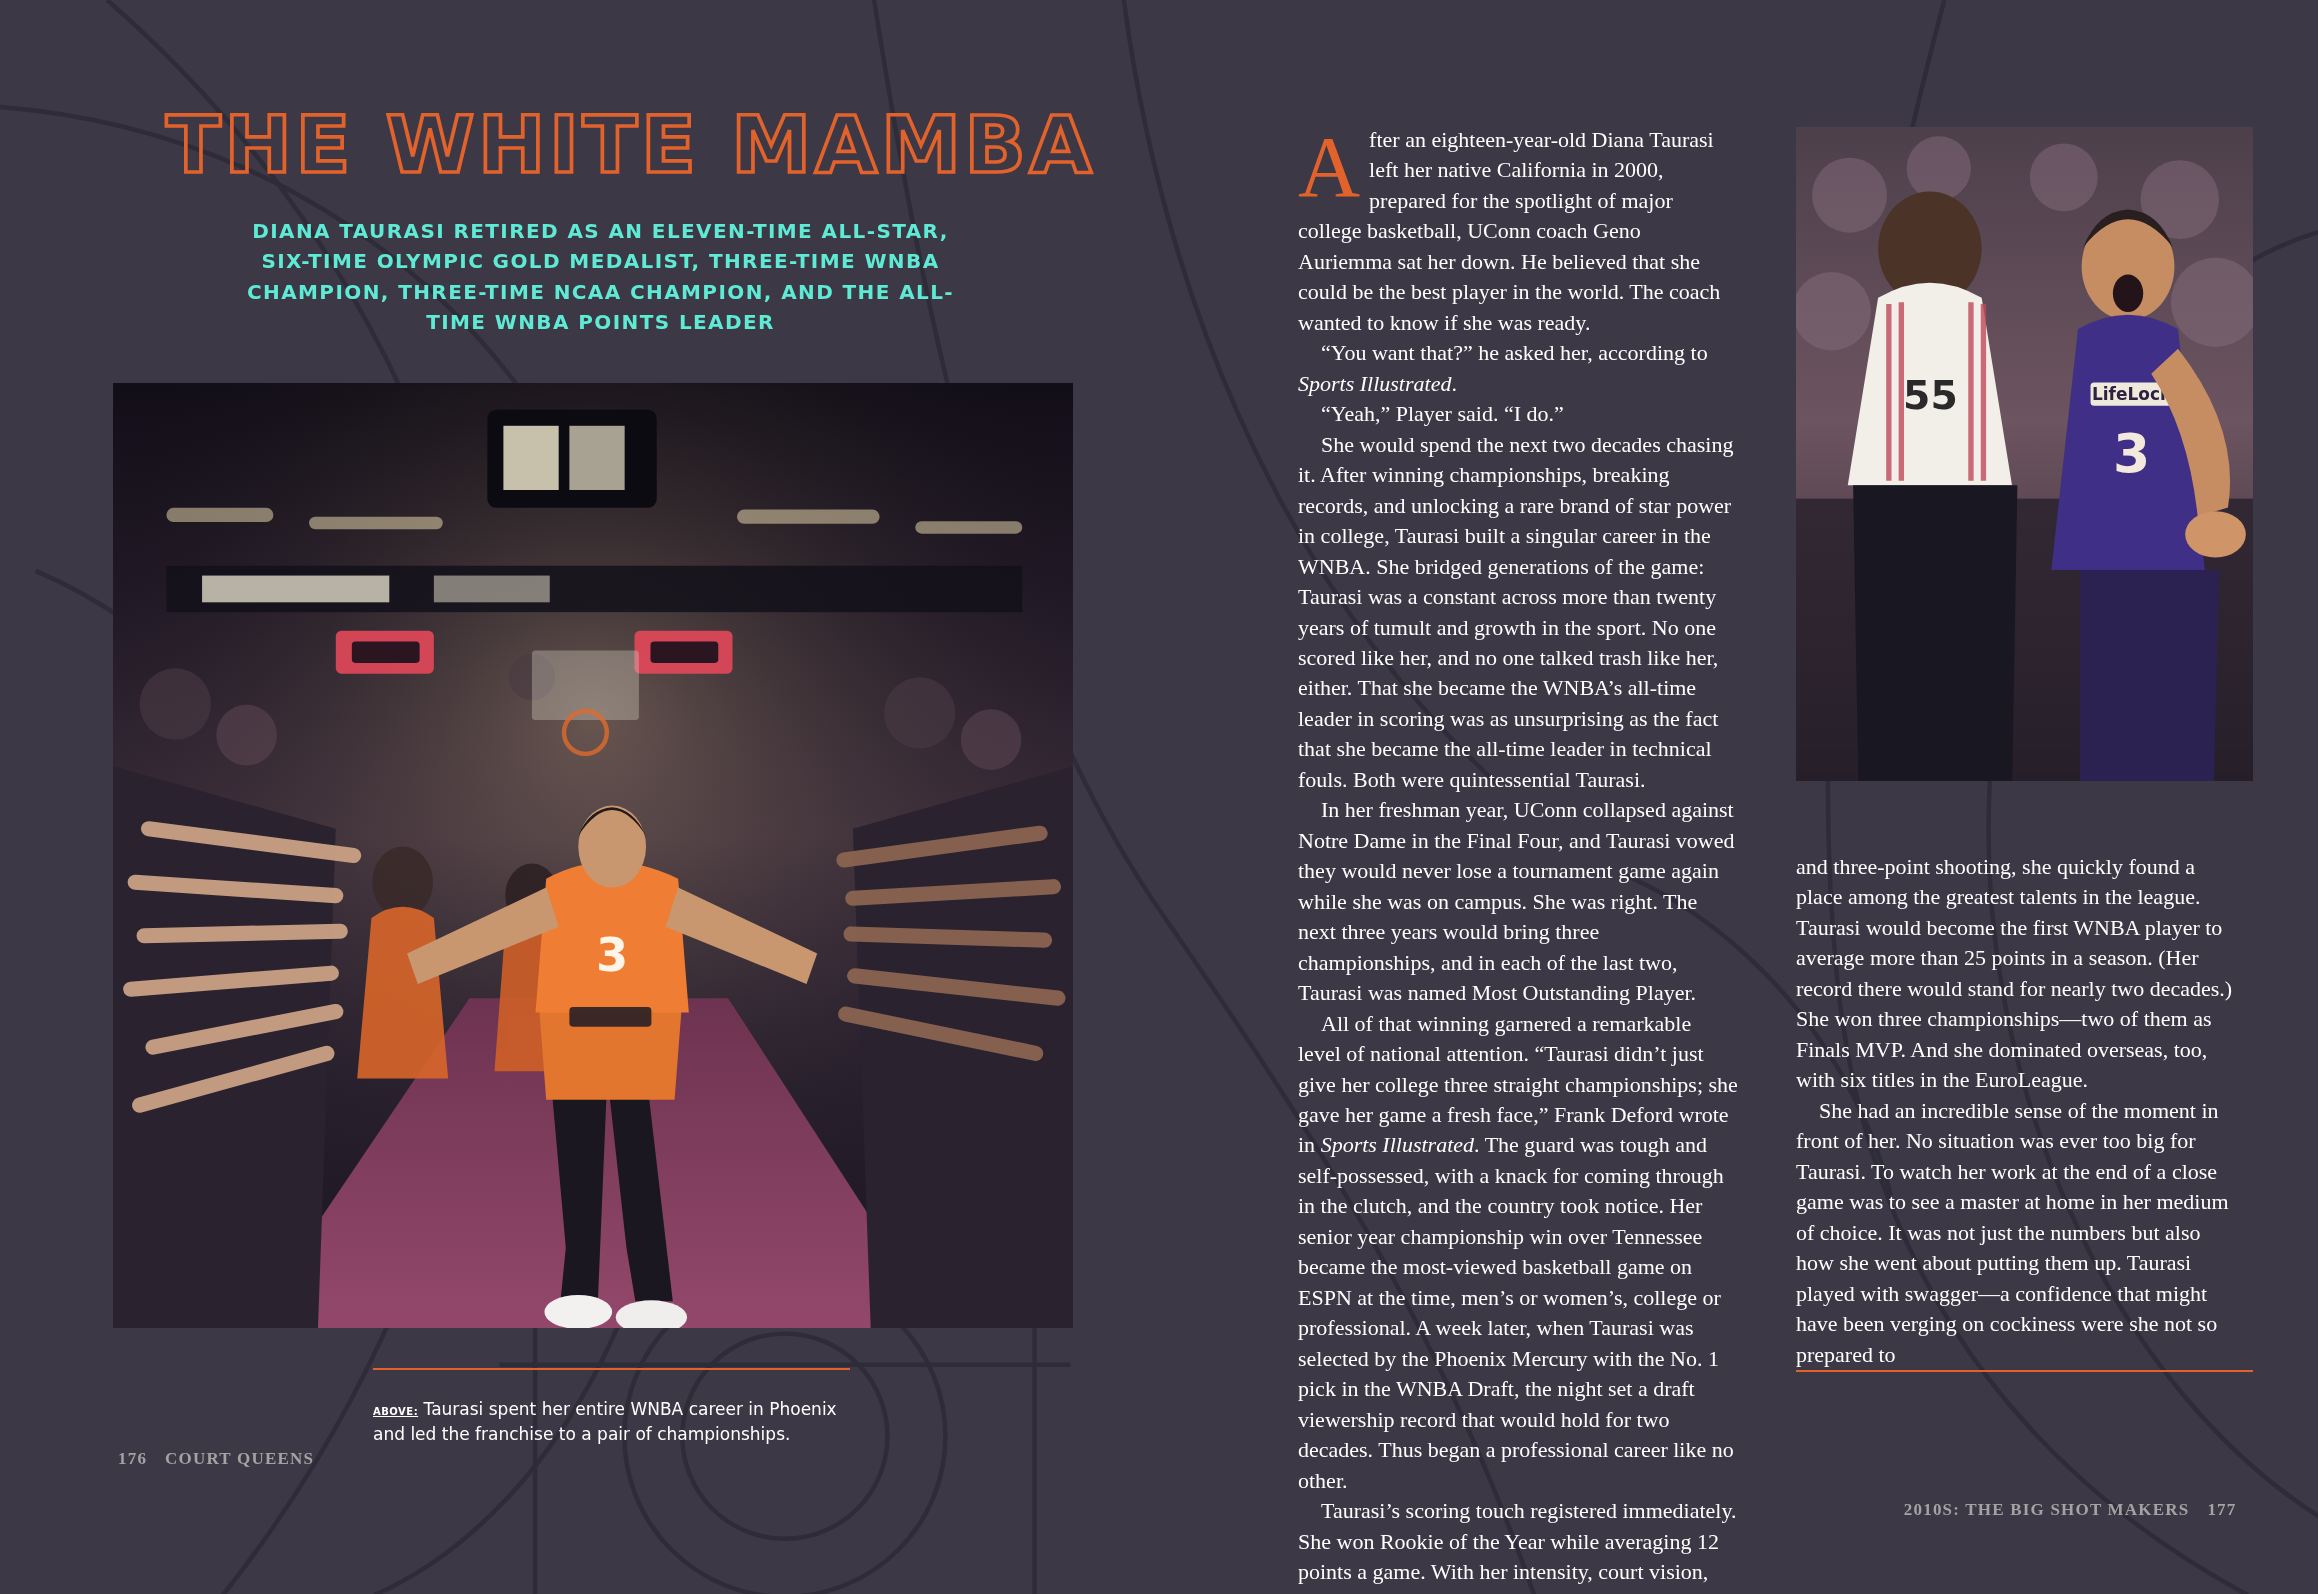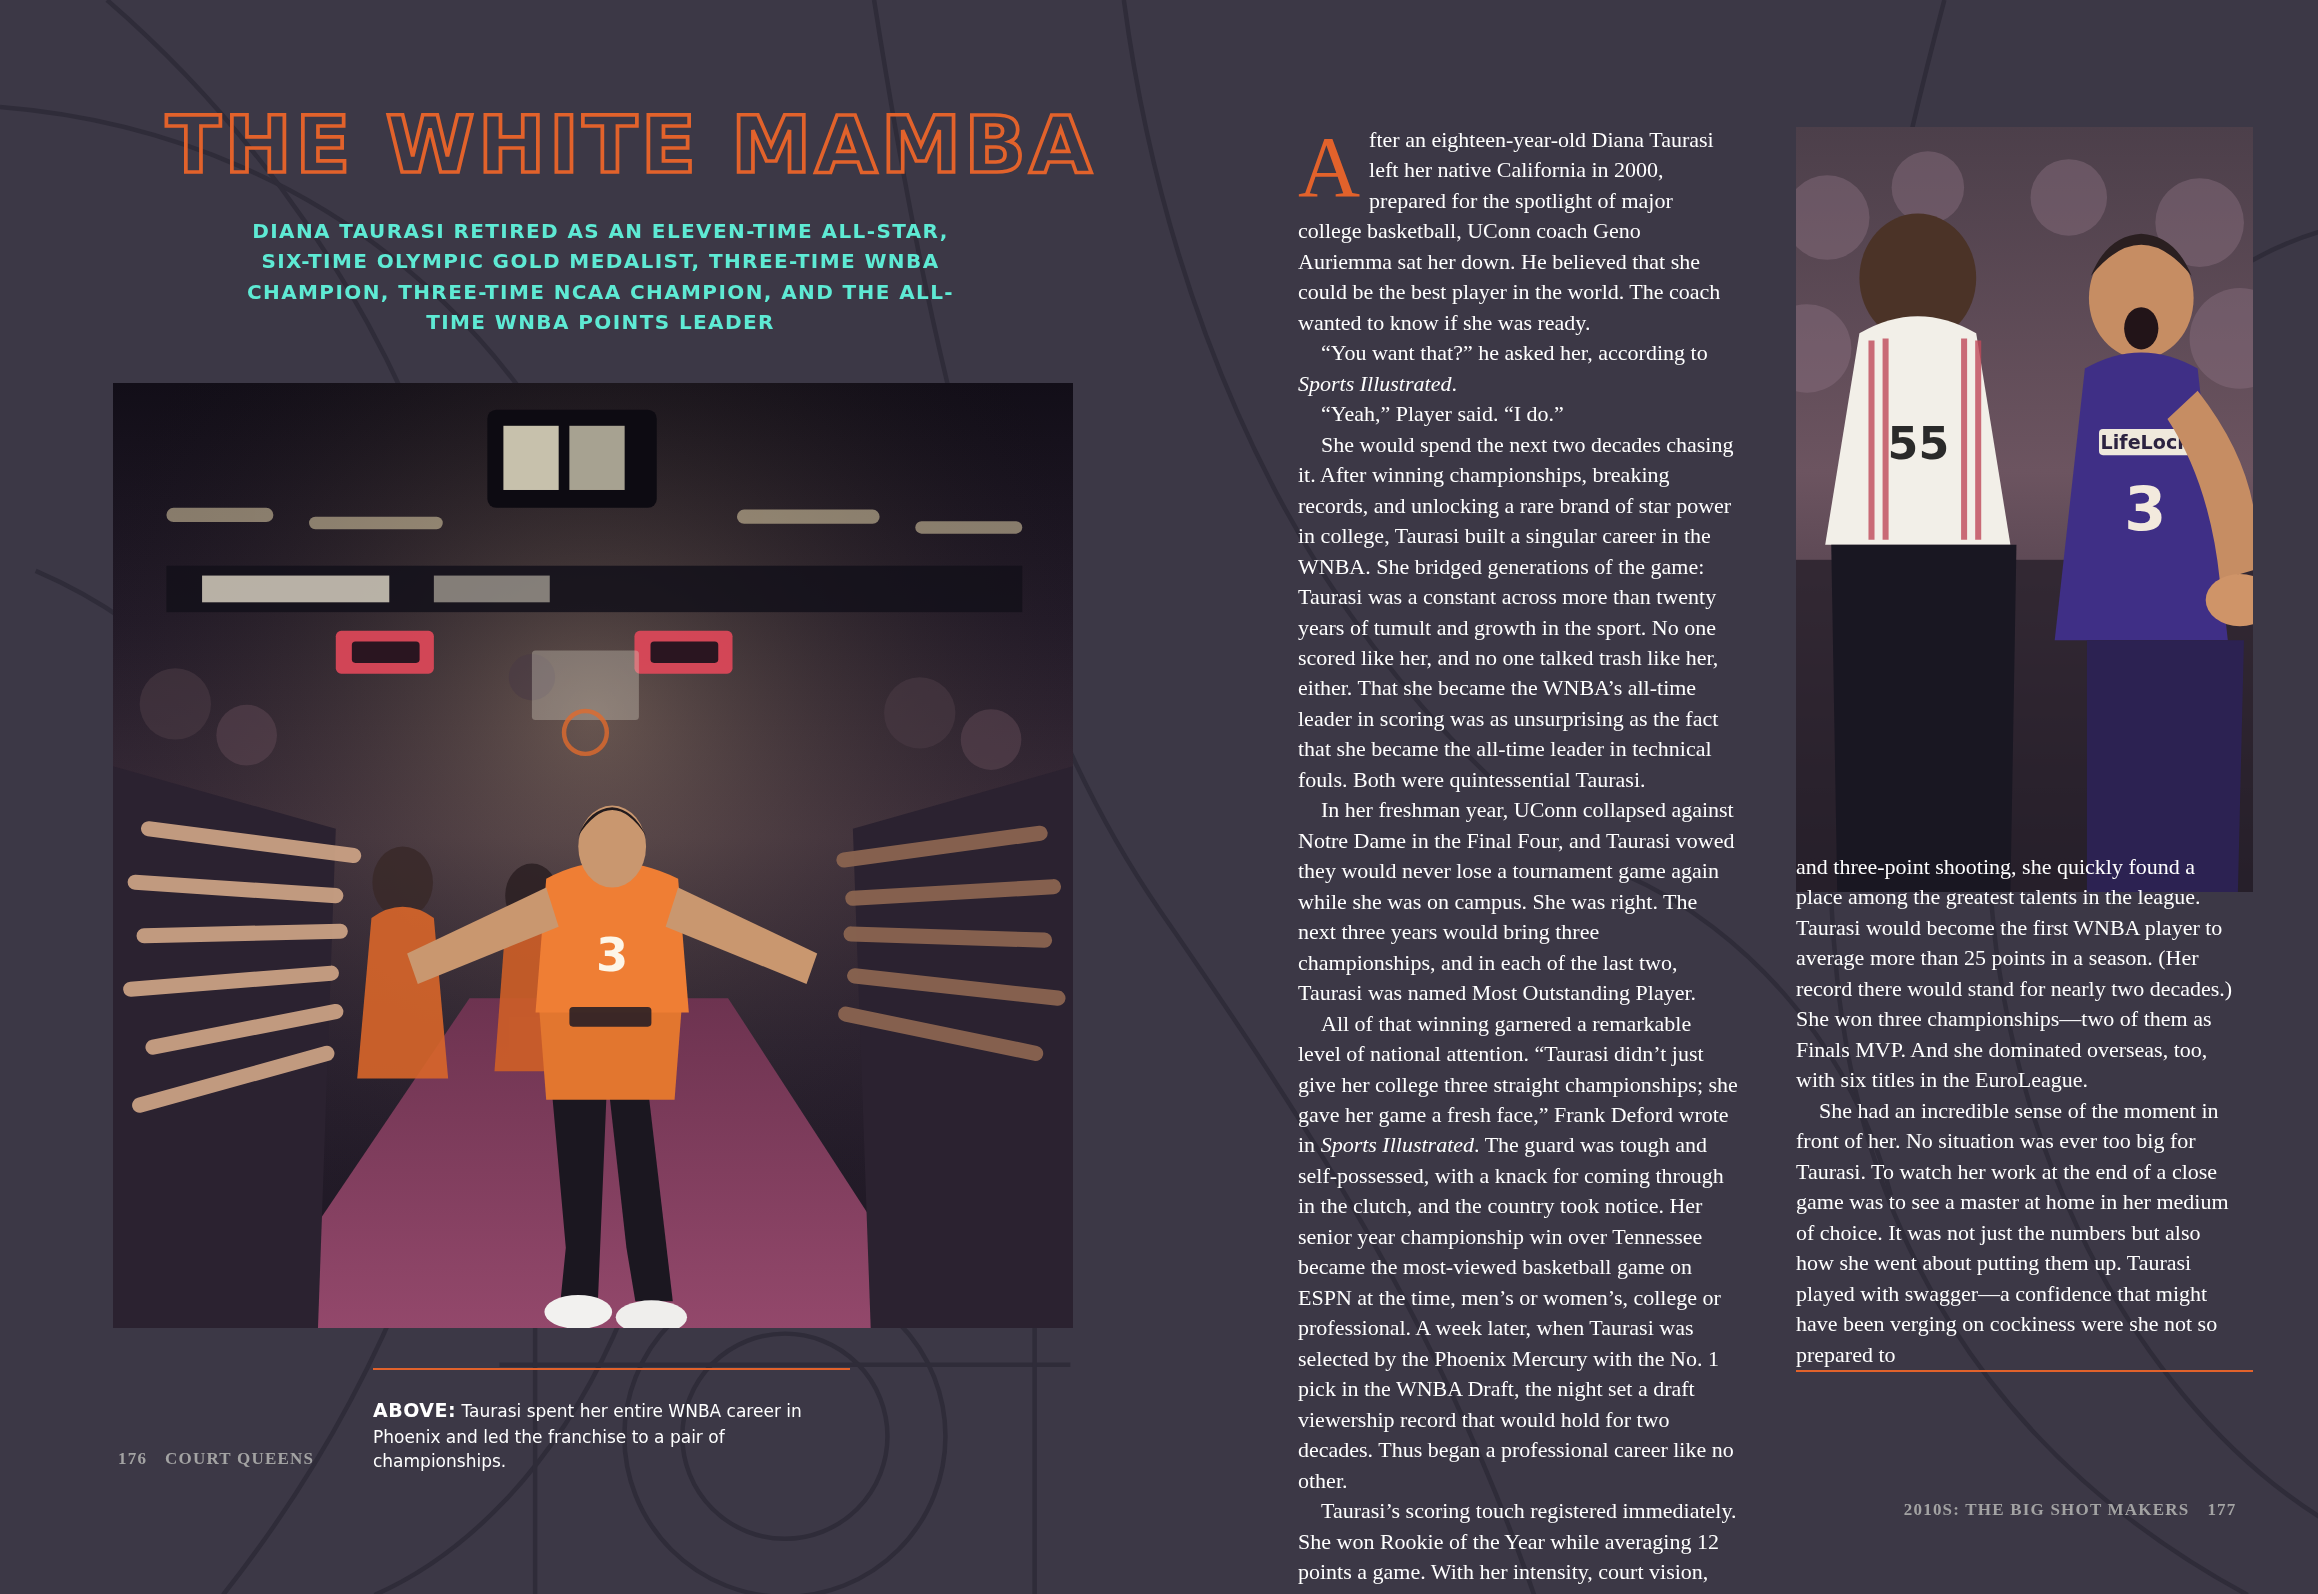--- a/index.html
+++ b/index.html
@@ -82,41 +82,42 @@
     width: 960px;
     height: 945px;
     overflow: hidden;
     background: #1c1a22;
   }
   .photo-right {
     position: absolute;
     left: 1796px;
     top: 127px;
     width: 457px;
-    height: 765px;
+    height: 654px;
     overflow: hidden;
     background: #1c1a22;
   }
 
   .cap-rule {
     position: absolute;
     height: 1.8px;
     background: #e2622b;
   }
   .caption {
     position: absolute;
     font-family: "DejaVu Sans", sans-serif;
     font-size: 17px;
     line-height: 1.45;
     color: #ffffff;
   }
   .caption b {
     font-weight: 700;
-    font-size: 19px;
+    font-size: 10px;
     letter-spacing: 0.5px;
+    text-decoration: underline;
   }
 
   .folio {
     position: absolute;
     bottom: 75px;
     font-family: Liberation Serif, serif;
     font-size: 17px;
     font-weight: 700;
     letter-spacing: 1.2px;
     color: #a3a3a3;

